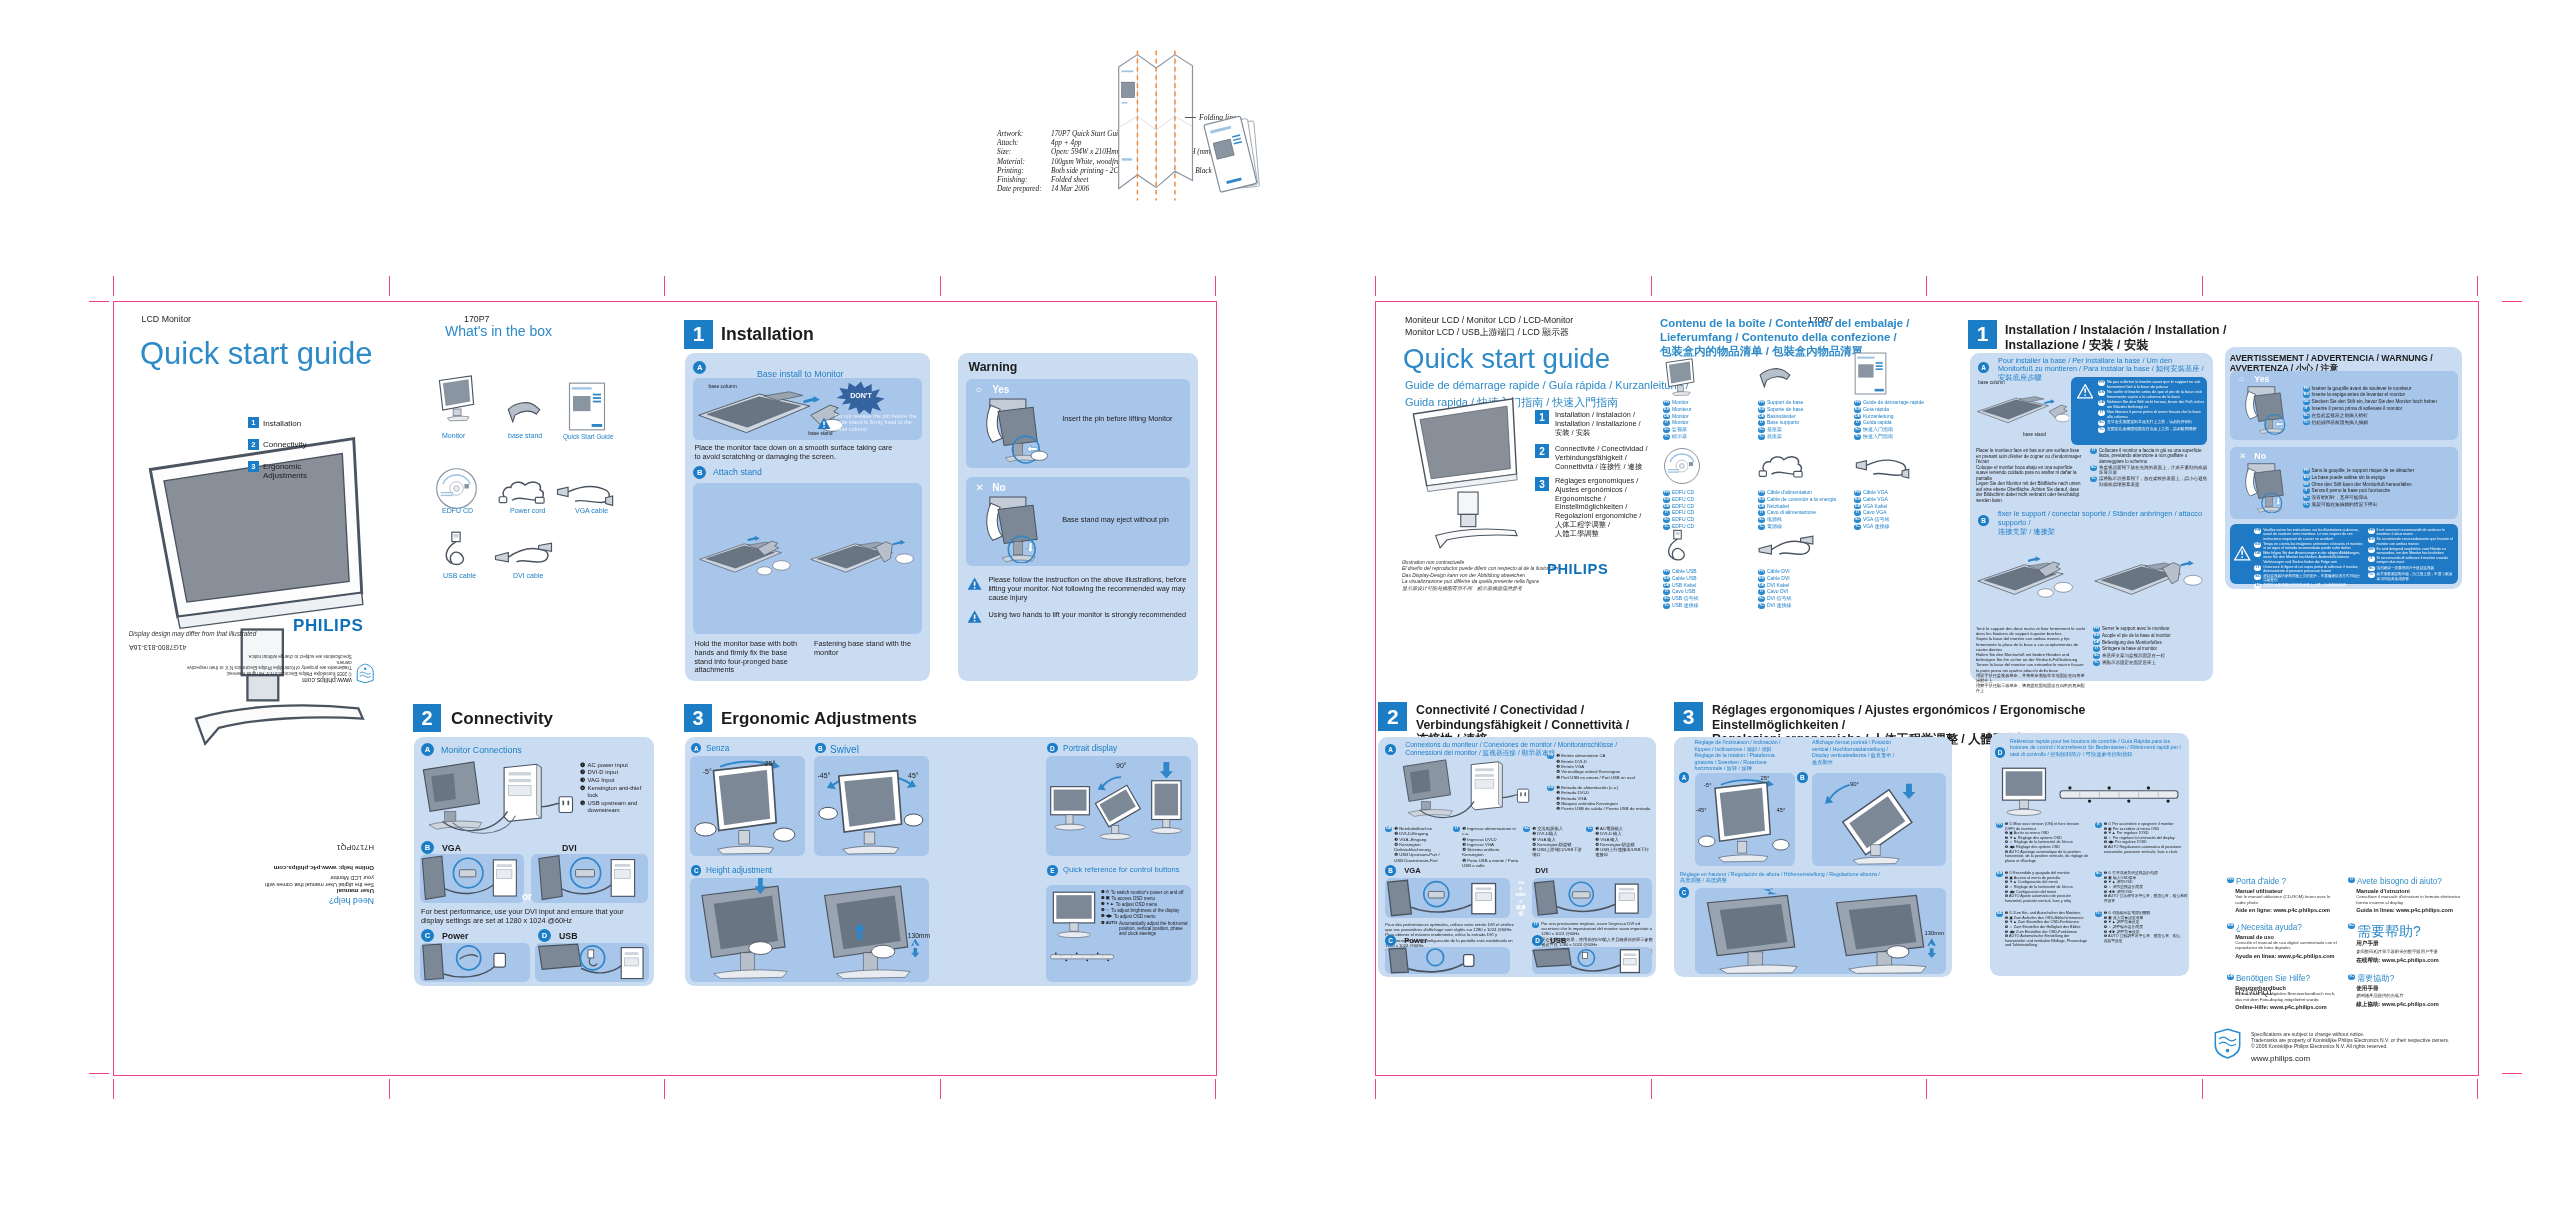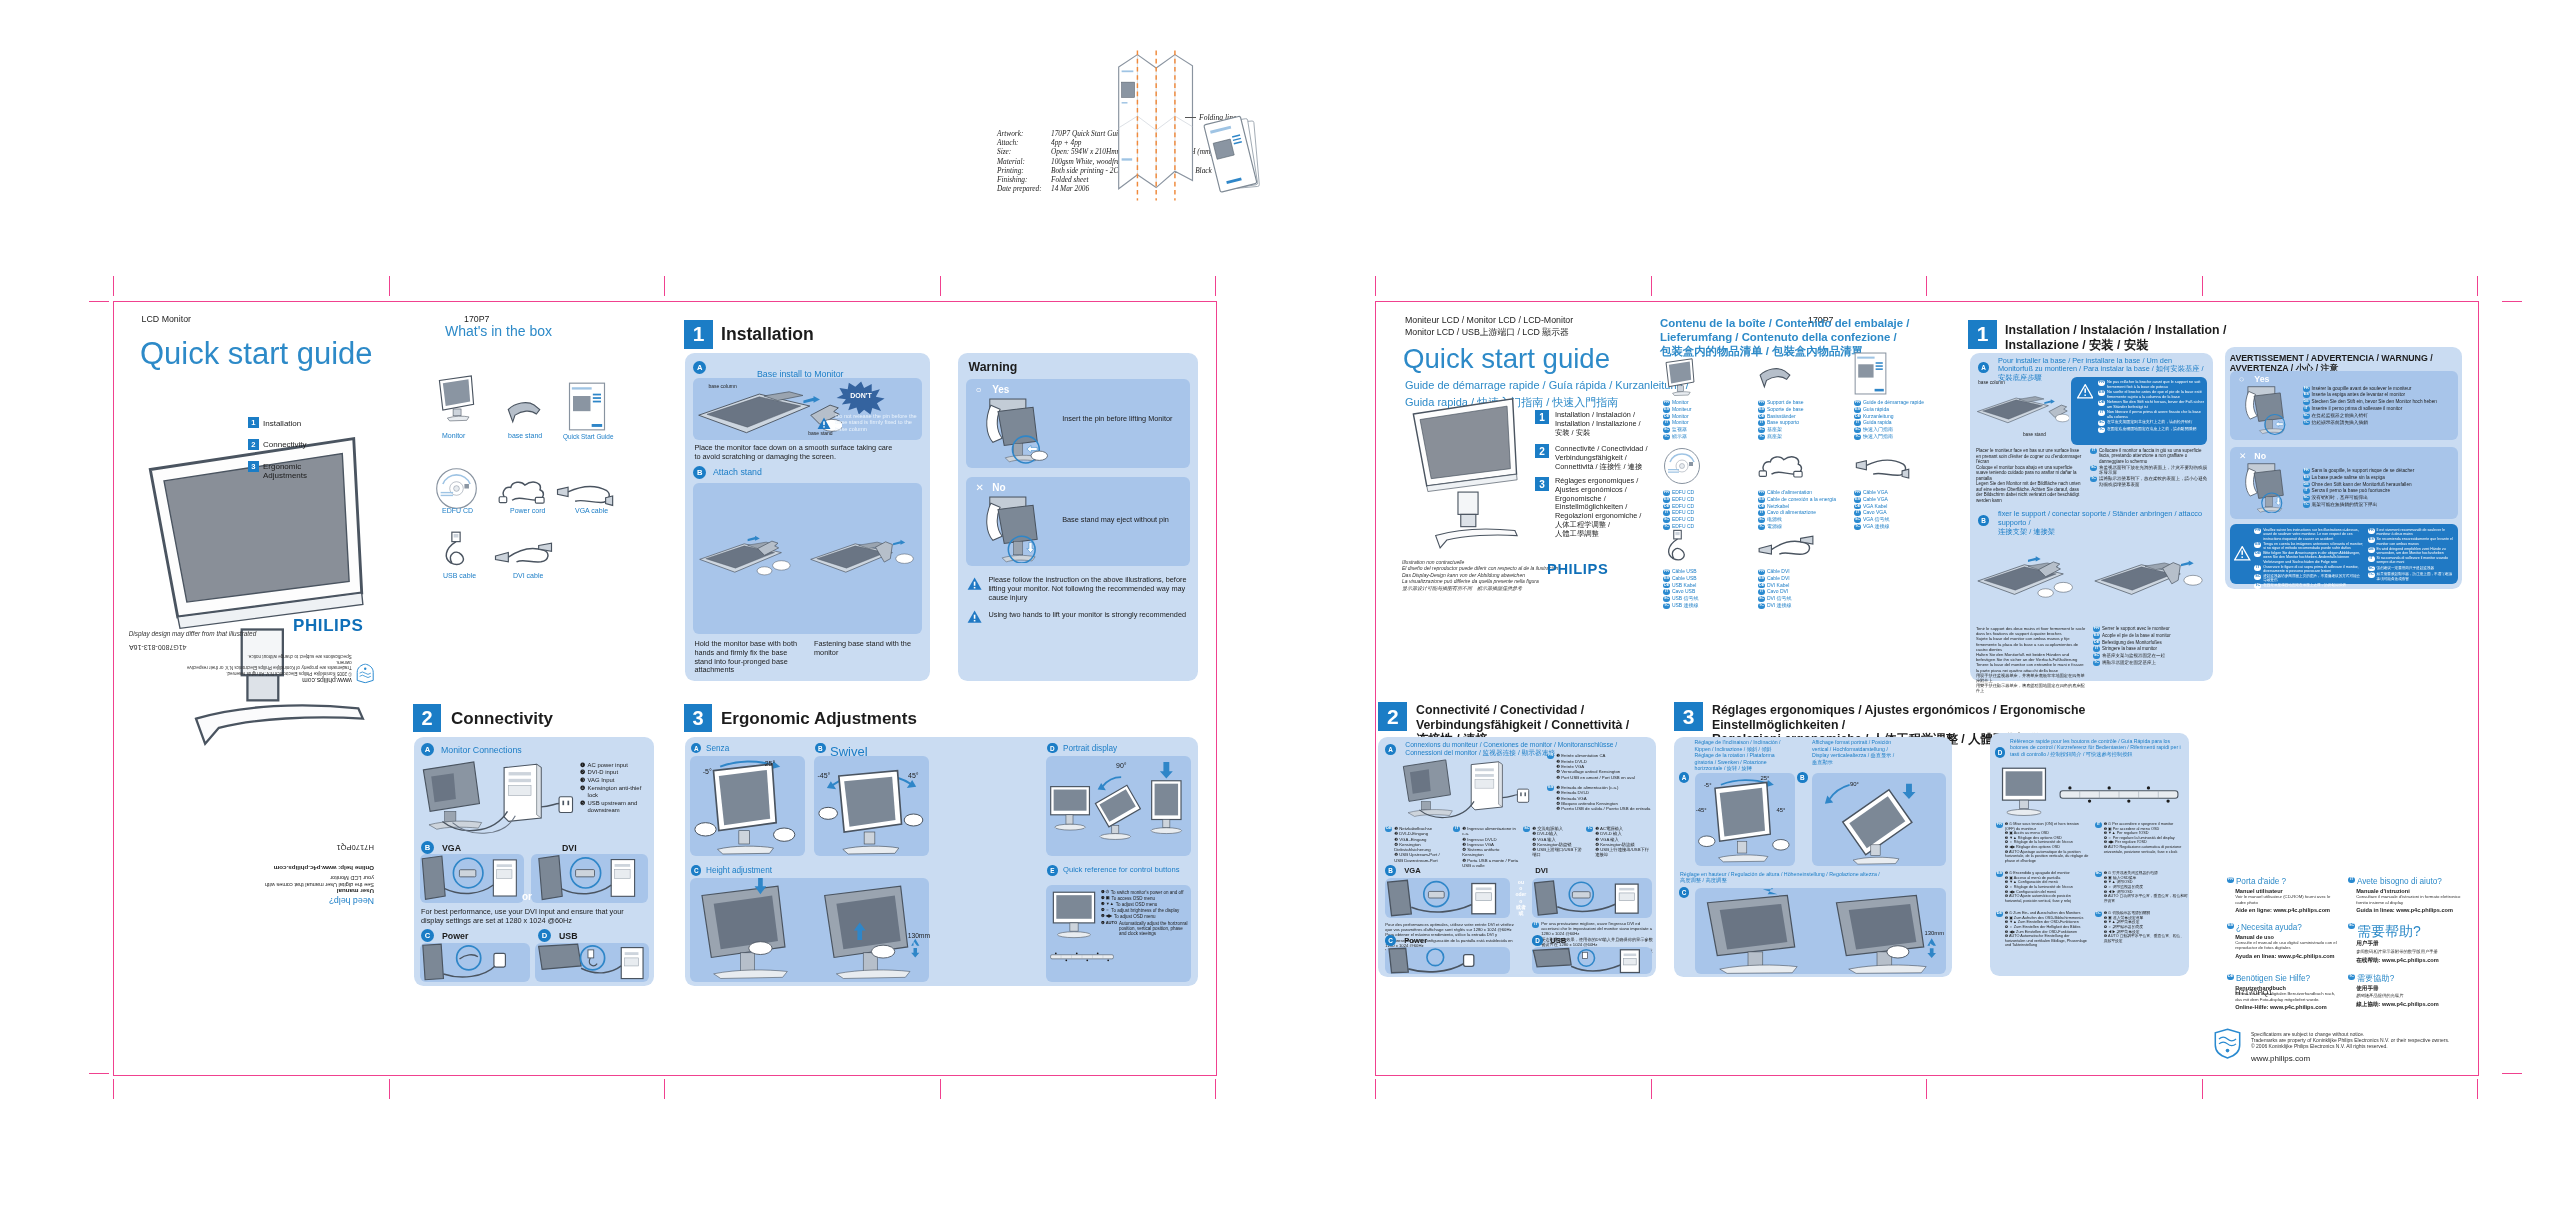--- a/index.html
+++ b/index.html
@@ -390,21 +390,21 @@
           <polygon points="42,30 114,21 119,94 50,104" fill="#7c8896"></polygon>
           <rect x="72" y="112" width="16" height="20" fill="#cdd4dc" stroke="#4a5460"></rect>
           <path d="M40,140 C62,134 102,134 124,138 L118,146 L48,147 Z" fill="#e8ecf0" stroke="#4a5460"></path>
           <ellipse cx="22" cy="110" rx="16" ry="10" fill="#fff" stroke="#4a5460" stroke-width="1.5"></ellipse>
           <ellipse cx="140" cy="118" rx="16" ry="10" fill="#fff" stroke="#4a5460" stroke-width="1.5"></ellipse>
         </svg>
         <div class="t" style="left:75px;top:3.5px;font-size:7px;">25°</div>
         <div class="t" style="left:13px;top:11.7px;font-size:7px;">-5°</div>
       </div>
       <div class="badge sm" style="left:130px;top:5.9px;">B</div>
-      <div class="t blue" style="left:145px;top:7px;font-size:13px;">Swivel</div>
+      <div class="t blue" style="left:145px;top:7px;font-size:10px;">Swivel</div>
       <div class="ibox" style="left:129px;top:19px;width:115px;height:100px;">
         <svg width="115" height="100" viewBox="0 0 170 150">
           <path d="M26,44 C40,34 54,30 66,30" fill="none" stroke="#2f86c8" stroke-width="3"></path>
             <polygon points="24,38 18,48 32,50" fill="#2f86c8"></polygon>
           <path d="M104,30 C118,30 132,34 144,42" fill="none" stroke="#2f86c8" stroke-width="3"></path>
             <polygon points="146,36 152,46 138,48" fill="#2f86c8"></polygon>
           <polygon points="36,30 124,22 130,102 44,114" fill="#fff" stroke="#4a5460" stroke-width="2.5"></polygon>
           <polygon points="44,38 116,31 121,96 52,106" fill="#7c8896"></polygon>
           <rect x="74" y="114" width="16" height="18" fill="#cdd4dc" stroke="#4a5460"></rect>
           <path d="M42,140 C64,134 104,134 126,138 L120,146 L50,147 Z" fill="#e8ecf0" stroke="#4a5460"></path>

